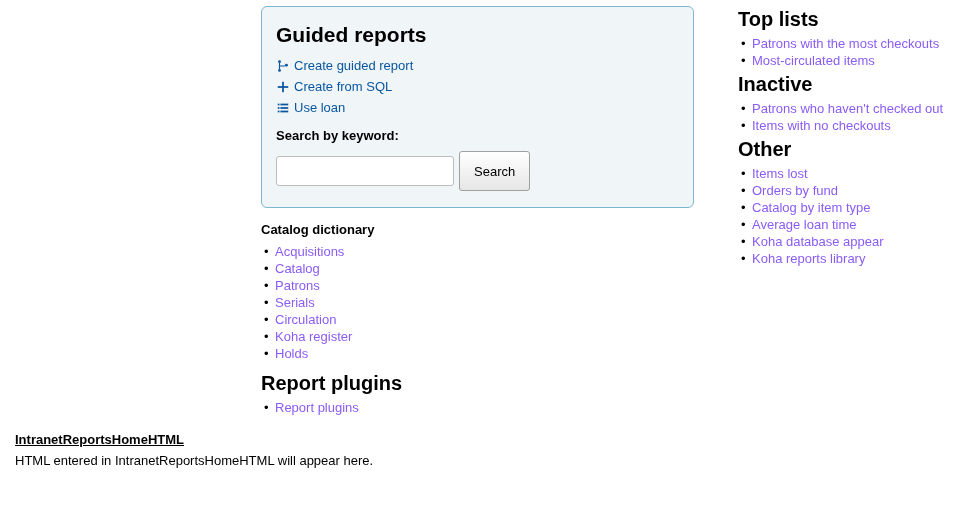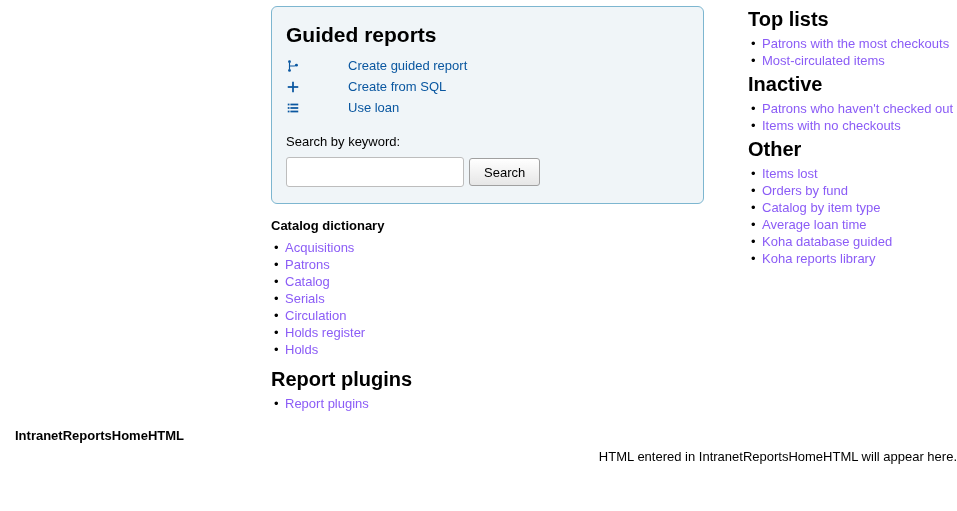--- a/index.html
+++ b/index.html
@@ -7,21 +7,21 @@
     margin: 0;
     padding: 0;
     font-family: Arial, Helvetica, sans-serif;
     font-size: 13px;
     color: #000;
     background: #fff;
     width: 957px;
   }
   .layout {
     display: flex;
-    padding: 6px 0 0 18px;
+    padding: 6px 0 0 8px;
   }
   .left-spacer {
     width: 253px;
     flex-shrink: 0;
   }
   .main-col {
     width: 433px;
     flex-shrink: 0;
   }
   .right-col {
@@ -44,54 +44,53 @@
   }
   .panel-links {
     margin: 0;
     padding: 0;
   }
   .panel-link-row {
     display: flex;
     align-items: center;
     padding: 3px 0;
     cursor: pointer;
-    gap: 44px;
   }
   .panel-link-row .icon {
     width: 14px;
     height: 14px;
     margin-right: 4px;
     color: #0a57a0;
     flex-shrink: 0;
   }
   .panel-link-row a {
     color: #0a57a0;
     text-decoration: none;
     font-size: 13px;
   }
   .search-label {
-    font-weight: normal;
-    font-size: 13px;
-    margin: 16px 0 8px 0;
+    font-weight: bold;
+    font-size: 13px;
+    margin: 10px 0 8px 0;
   }
   .search-row {
     display: flex;
     gap: 5px;
     align-items: center;
   }
   .search-input {
     width: 178px;
     height: 30px;
     border: 1px solid #bdbdbd;
     border-radius: 3px;
     padding: 0 6px;
     font-size: 13px;
   }
   .search-btn {
-    height: 28px;
+    height: 40px;
     padding: 0 14px;
     border: 1px solid #a0a0a0;
     border-radius: 3px;
     background: linear-gradient(#ffffff, #e6e6e6);
     font-size: 13px;
     cursor: pointer;
   }
   h3.section-heading {
     font-size: 13px;
     font-weight: bold;
@@ -128,25 +127,25 @@
     margin: 2px 0 4px 0;
   }
   .footer-block {
     padding: 0 0 0 15px;
     margin-top: 12px;
   }
   .footer-heading {
     font-size: 13px;
     font-weight: bold;
     margin: 6px 0 6px 0;
+    text-decoration: underline;
   }
   .footer-text {
     font-size: 13px;
     margin: 0 0 10px 0;
-    text-align: right;
   }
 </style>
 </head>
 <body>
 
 <div class="layout">
   <div class="left-spacer"></div>
 
   <div class="main-col">
     <div class="panel">
@@ -190,25 +189,25 @@
       <div class="search-row">
         <input type="text" class="search-input" style="">
         <button class="search-btn">Search</button>
       </div>
     </div>
 
     <h3 class="section-heading">Catalog dictionary</h3>
 
     <ul class="link-list">
       <li><a>Acquisitions</a></li>
+      <li><a>Catalog</a></li>
       <li><a>Patrons</a></li>
-      <li><a>Catalog</a></li>
       <li><a>Serials</a></li>
       <li><a>Circulation</a></li>
-      <li><a>Holds register</a></li>
+      <li><a>Koha register</a></li>
       <li><a>Holds</a></li>
     </ul>
 
     <h2 class="section-heading">Report plugins</h2>
     <ul class="link-list">
       <li><a>Report plugins</a></li>
     </ul>
   </div>
 
   <div class="right-col">
@@ -223,21 +222,21 @@
       <li><a>Patrons who haven't checked out</a></li>
       <li><a>Items with no checkouts</a></li>
     </ul>
 
     <h2 class="section-heading">Other</h2>
     <ul class="link-list">
       <li><a>Items lost</a></li>
       <li><a>Orders by fund</a></li>
       <li><a>Catalog by item type</a></li>
       <li><a>Average loan time</a></li>
-      <li><a>Koha database guided</a></li>
+      <li><a>Koha database appear</a></li>
       <li><a>Koha reports library</a></li>
     </ul>
   </div>
 </div>
 
 <div class="footer-block">
   <div class="footer-heading">IntranetReportsHomeHTML</div>
   <div class="footer-text">HTML entered in IntranetReportsHomeHTML will appear here.</div>
 </div>
 

